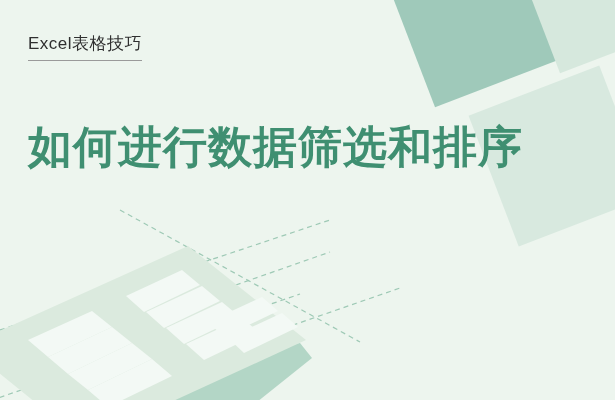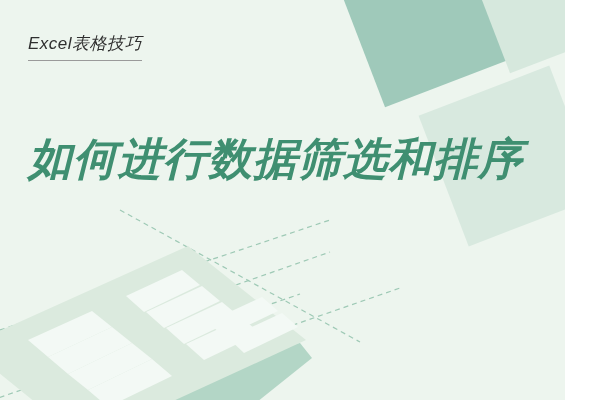--- a/index.html
+++ b/index.html
@@ -5,25 +5,24 @@
   html, body {
     margin: 0;
     padding: 0;
   }
   body {
     font-family: "Liberation Sans", "DejaVu Sans", sans-serif;
   }
 
   .cover {
     position: relative;
-    width: 565px;
+    width: 615px;
     height: 400px;
     overflow: hidden;
     background: #edf5ee;
-    font-style: italic;
   }
 
   
   .deco-squares {
     position: absolute;
     top: 0;
     right: 0;
     width: 230px;
     height: 230px;
     pointer-events: none;
@@ -73,21 +72,21 @@
   .subtitle-rule {
     margin-top: 4px;
     height: 1px;
     background: #9a9a9a;
     width: 100%;
   }
 
   .title {
     position: absolute;
     left: 28px;
-    top: 130px;
+    top: 118px;
     width: 500px;
     font-size: 44px;
     font-weight: 700;
     line-height: 1.32;
     letter-spacing: 1px;
     color: #3f8f71;
   }
 
   
   .illustration {

